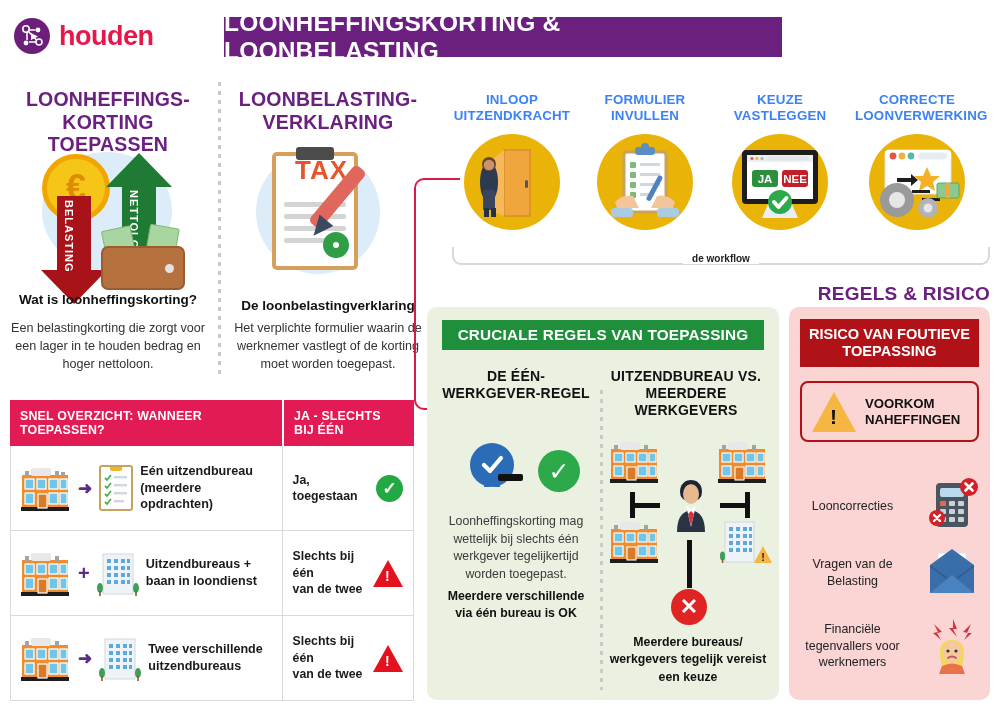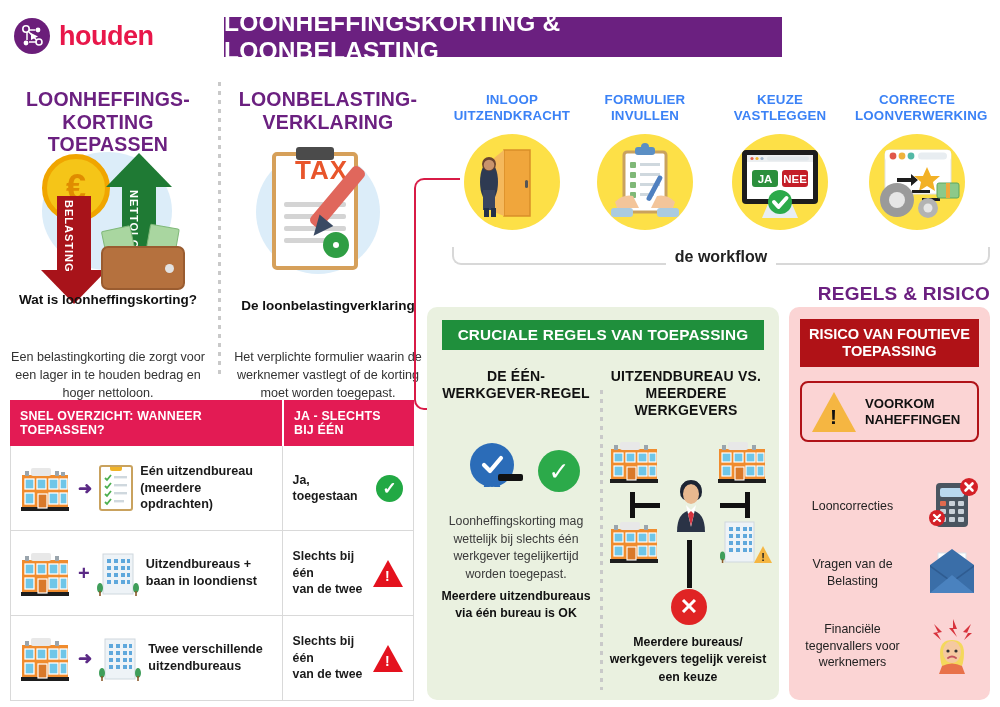--- a/index.html
+++ b/index.html
@@ -30,21 +30,21 @@
   }
   #ch1 { left: 2px; top: 88px; width: 212px; }
   #ch2 { left: 228px; top: 88px; width: 200px; }
 
   .dot-div { position: absolute; width: 3px; background-image: linear-gradient(#c9c9c9 50%, rgba(255,255,255,0) 0%); background-size: 3px 9px; background-repeat: repeat-y; }
   #dd1 { left: 218px; top: 82px; height: 296px; }
 
   
   .illus-circle { position: absolute; border-radius: 50%; background: #dcedf9; }
   .panel-h { position: absolute; text-align: center; font-size: 13.5px; font-weight: bold; color: #111; }
-  .panel-p { position: absolute; text-align: center; font-size: 12.6px; line-height: 1.42; color: #333; margin-top: 29px; }
+  .panel-p { position: absolute; text-align: center; font-size: 12.6px; line-height: 1.42; color: #333; }
 
   
   .coin { position: absolute; width: 68px; height: 68px; border-radius: 50%; background: #f5c518; border: 5px solid #f0a500; display:flex; align-items:center; justify-content:center; color:#e08c00; font-size:36px; font-weight:bold; }
   .arr-down { position: absolute; width: 34px; background: #a8131a; }
   .arr-down-head { position: absolute; width: 0; height: 0; border-left: 33px solid transparent; border-right: 33px solid transparent; border-top: 34px solid #a8131a; }
   .arr-up { position: absolute; width: 34px; background: #1f7a34; }
   .arr-up-head { position: absolute; width: 0; height: 0; border-left: 33px solid transparent; border-right: 33px solid transparent; border-bottom: 34px solid #1f7a34; }
   .vlabel { position: absolute; color: #fff; font-size: 11px; font-weight: bold; letter-spacing: 1px;
             writing-mode: vertical-rl; }
   .wallet { position: absolute; background: #b5713e; border-radius: 7px; border: 2px solid #9a5c30; }
@@ -56,25 +56,25 @@
   .clip-line { position: absolute; background: #d4d4d4; height: 5px; border-radius: 2px; }
   .tax-word { position: absolute; color: #e8552b; font-size: 26px; font-weight: bold; letter-spacing: 1px; }
   .pen { position: absolute; background: #e0675c; border-radius: 5px; transform: rotate(40deg); }
   .pen-nib { position: absolute; width: 0; height: 0; border-left: 9px solid transparent; border-right: 9px solid transparent; border-top: 20px solid #3a4a63; transform: rotate(40deg); }
   .cog-green { position: absolute; width: 26px; height: 26px; border-radius: 50%; background: #2f9e44; border: 6px solid #2f9e44; }
   .cog-green:after { content:""; position:absolute; inset:4px; border-radius:50%; background:#fff; }
 
   
   .wf-item { position: absolute; width: 124px; text-align: center; }
   .wf-title { font-size: 13.3px; font-weight: bold; color: #3b82f6; line-height: 1.2; letter-spacing: .2px; }
-  .wf-ico { width: 96px; height: 96px; border-radius: 50%; background: #fde047; margin: 10px auto 0; position: relative; overflow: hidden; }
+  .wf-ico { width: 96px; height: 96px; border-radius: 50%; background: #eab308; margin: 10px auto 0; position: relative; overflow: hidden; }
   .wf-bracket { position: absolute; left: 452px; top: 247px; width: 538px; height: 18px;
                 border: 2px solid #d8d8d8; border-top: none; border-radius: 0 0 9px 9px; }
   .wf-bracket-label { position: absolute; left: 452px; top: 248px; width: 538px; text-align: center; }
-  .wf-bracket-label span { background: #fff; padding: 0 9px; font-size: 16px; font-weight: bold; color: #222; }
+  .wf-bracket-label span { background: #fff; padding: 0 9px; font-size: 10px; font-weight: bold; color: #222; }
 
   
   .connector { position: absolute; left: 414px; top: 178px; width: 46px; height: 232px;
                border: 2px solid #d81b46; border-right: none; border-radius: 10px 0 0 10px; }
 
   
   #rr-head { position: absolute; left: 430px; top: 283px; width: 560px; text-align: right;
              color: #6b2080; font-size: 19px; font-weight: bold; letter-spacing: .3px; }
 
   
@@ -510,21 +510,21 @@
     <path d="M14 22 l6 6 l11 -13" stroke="#fff" stroke-width="4.2" fill="none" stroke-linecap="round" stroke-linejoin="round"></path>
     <polygon points="15,38 13,48 19,45 22,39" fill="#2b6cb8"></polygon>
     <polygon points="29,38 31,48 25,45 22,39" fill="#2b6cb8"></polygon>
   </svg>
 </div>
 <div class="dash-bar" style="left:498px; top:474px;"></div>
 <div class="check-green" style="left:538px; top:450px;">✓</div>
 
 <div class="g-body" style="left:434px; top:513px; width:164px;">Loonheffingskorting mag wettelijk bij slechts één werkgever tegelijkertijd worden toegepast.</div>
 <div class="g-bold" style="left:432px; top:588px; width:168px;">
-  <div>Meerdere uitzendbureaus</div>
+  <div>Meerdere verschillende</div>
   <div>via één bureau is OK</div>
 </div>
 
 <div style="position:absolute; left:605px; top:438px;">
   <svg width="58" height="48" viewBox="0 0 52 48">
     <rect x="3" y="11" width="46" height="31" fill="#f08c2e"></rect>
       <rect x="2" y="41" width="48" height="4" fill="#1d1d1d"></rect>
     <rect x="12" y="4" width="20" height="8" rx="2" fill="#e8e8e8"></rect>
     <rect x="6" y="7" width="4" height="5" fill="#9aa5ad"></rect>
       <rect x="36" y="7" width="4" height="5" fill="#9aa5ad"></rect>

